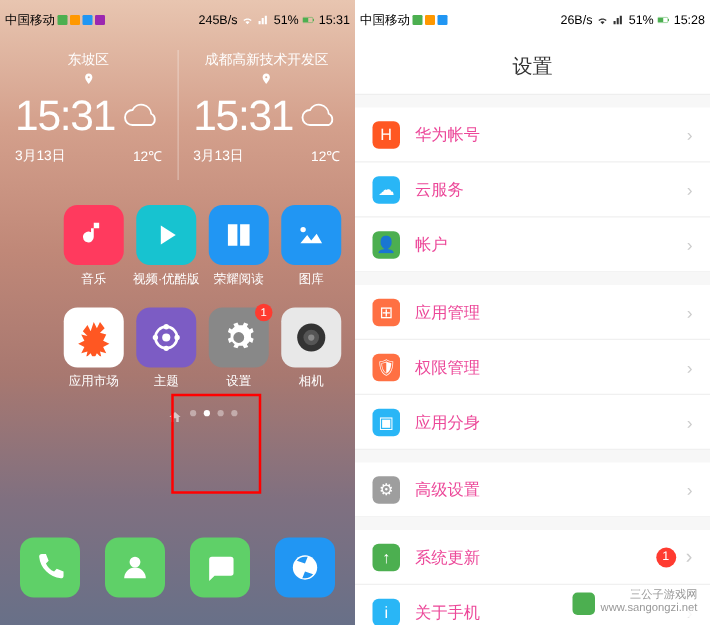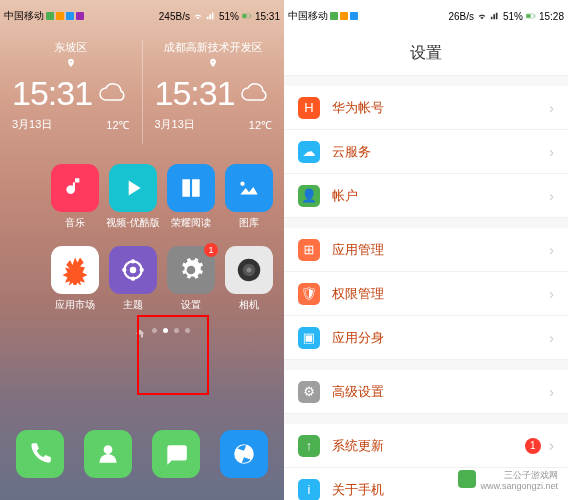--- a/index.html
+++ b/index.html
@@ -41,25 +41,25 @@
 .home-icon { width: 12px; height: 12px; }
 
 .dock { display: flex; justify-content: space-around; padding: 10px 6px; position: absolute; bottom: 12px; left: 0; right: 0; }
 .dock .app-icon { width: 48px; height: 48px; }
 
 .settings-header { height: 44px; display: flex; align-items: center; justify-content: center; font-size: 16px; color: #333; border-bottom: 0.5px solid #eee; }
 .settings-list { overflow-y: auto; }
 .setting-item { height: 44px; display: flex; align-items: center; padding: 0 14px; border-bottom: 0.5px solid #f0f0f0; }
 .setting-gap { height: 10px; background: #f7f7f7; }
 .setting-icon { width: 22px; height: 22px; border-radius: 5px; display: flex; align-items: center; justify-content: center; margin-right: 12px; flex-shrink: 0; }
-.setting-label { font-size: 13px; color: #c2410c; }
+.setting-label { font-size: 13px; color: #ec4899; }
 .setting-arrow { margin-left: auto; color: #ccc; font-size: 14px; }
 .setting-badge { width: 16px; height: 16px; border-radius: 8px; background: #ff3b30; color: #fff; font-size: 10px; display: flex; align-items: center; justify-content: center; margin-left: auto; margin-right: 8px; }
 
-.watermark { position: absolute; bottom: 6px; right: 6px; font-size: 9px; color: #999; text-align: right; line-height: 1.2; background: rgba(255,255,255,0.85); padding: 2px 4px; border-radius: 3px; display: flex; align-items: flex-start; gap: 4px; }
+.watermark { position: absolute; bottom: 6px; right: 6px; font-size: 9px; color: #999; text-align: right; line-height: 1.2; background: rgba(255,255,255,0.85); padding: 2px 4px; border-radius: 3px; display: flex; align-items: flex-end; gap: 4px; }
 .wm-icon { width: 18px; height: 18px; background: #4caf50; border-radius: 4px; }
 
 svg { display: block; }
 </style>
 </head>
 <body>
 
 <div class="phone phone-left">
   <div class="status-bar status-left">
     <div class="sb-left">

